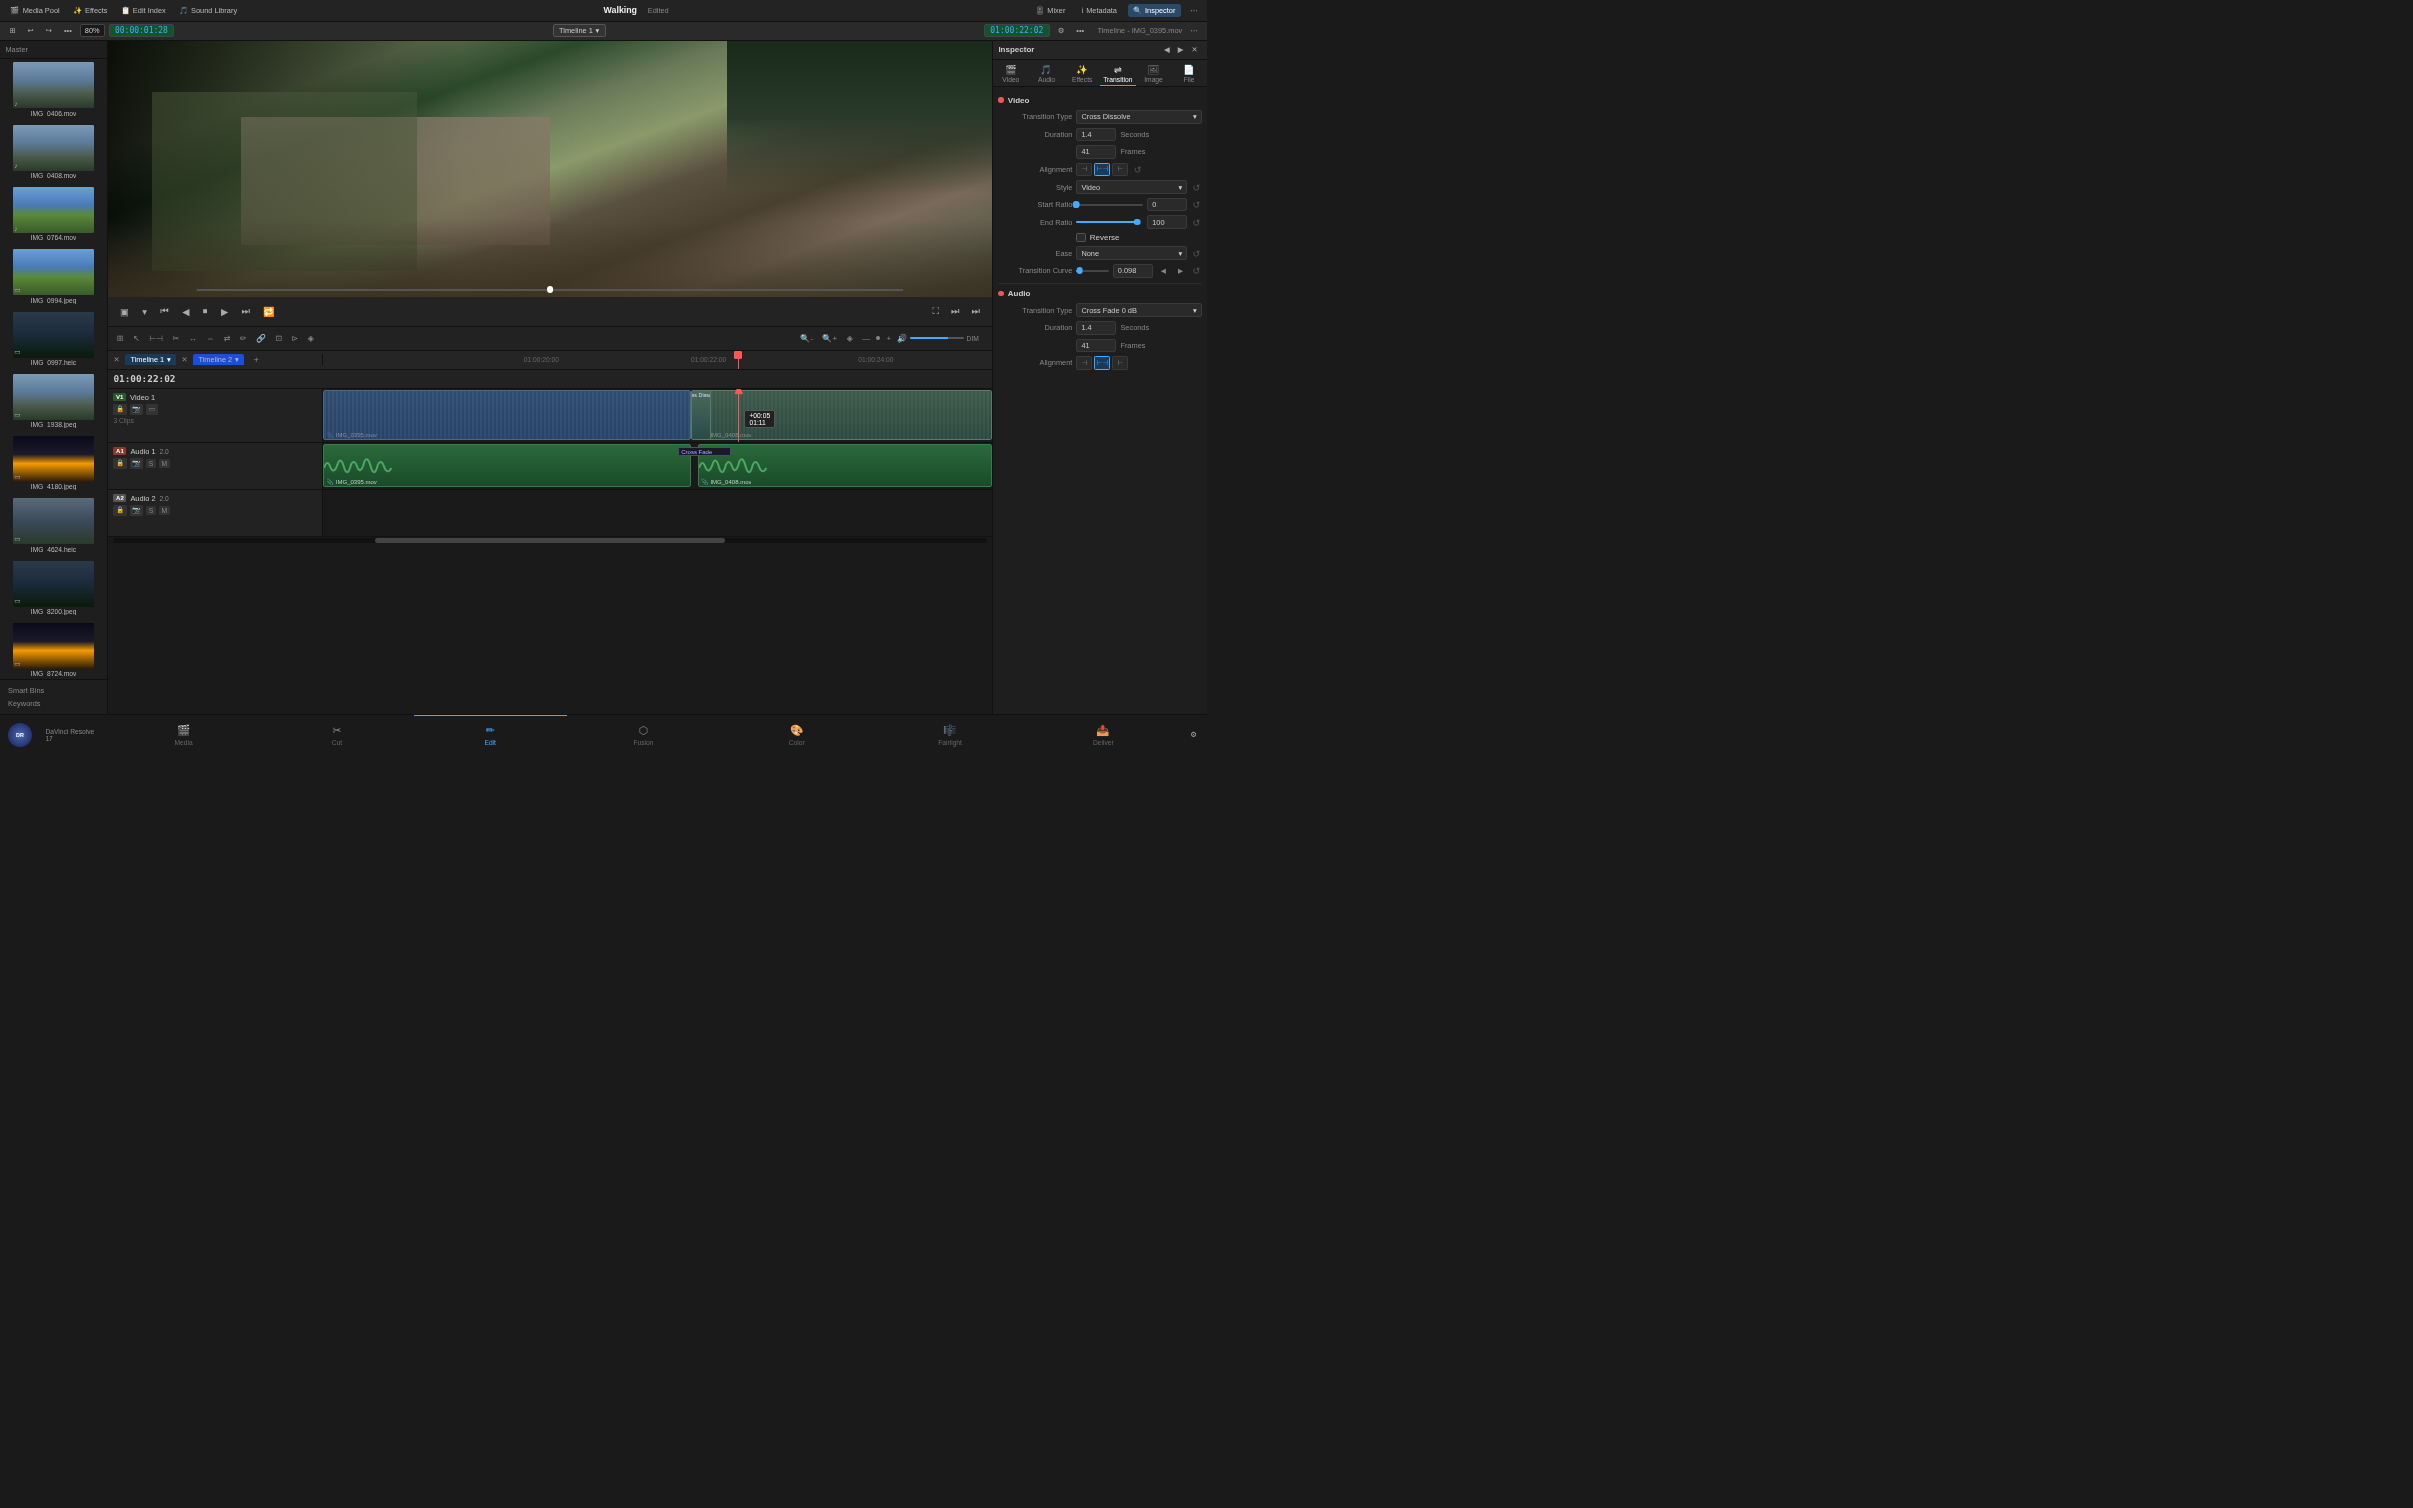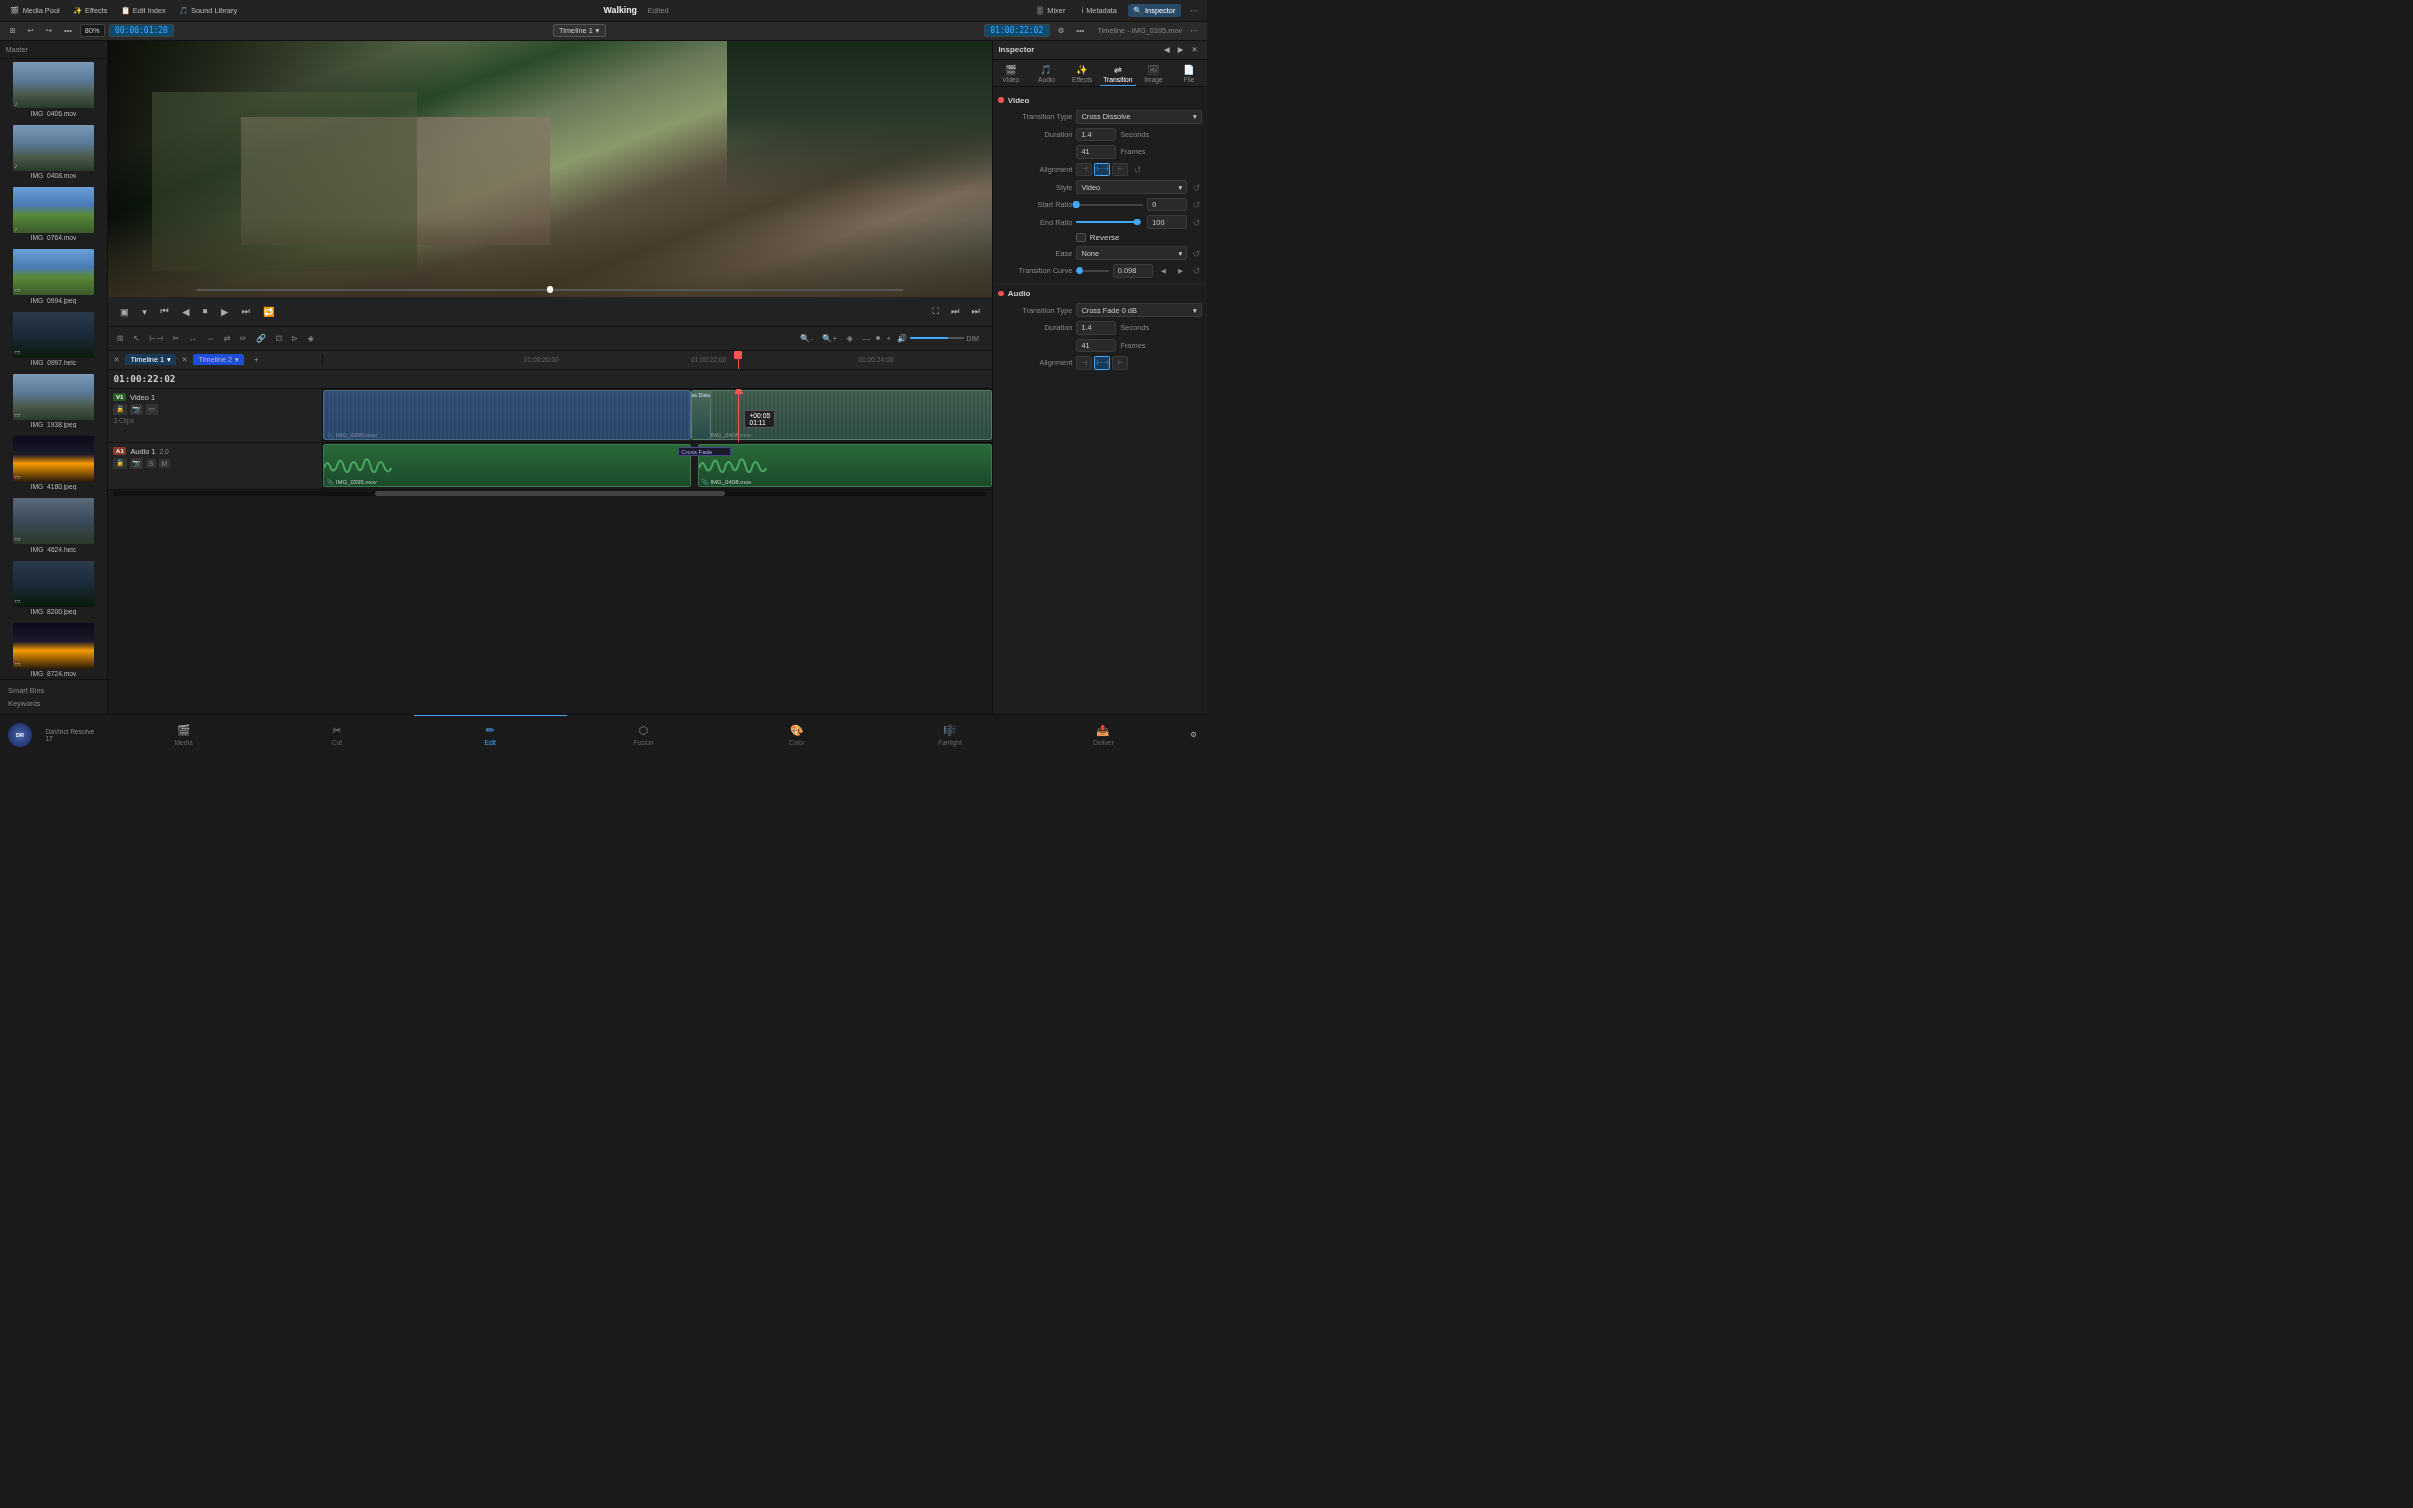--- a/index.html
+++ b/index.html
@@ -72,21 +72,21 @@
     }
     .zoom-display {
       background: #1a1a1a;
       border: 0.7px solid #444;
       border-radius: 2px;
       padding: 0.7px 4px;
       font-size: 7.4px;
       color: #ccc;
     }
     .timecode {
-      background: #0c4a6e;
+      background: #14532d;
       border: 0.7px solid #444;
       border-radius: 2px;
       padding: 0.7px 5.4px;
       font-size: 8px;
       font-family: monospace;
       color: #4af;
     }
     .timeline-selector {
       background: #333;
       border: 0.7px solid #555;
@@ -1046,20 +1046,38 @@
               <div class="waveform-container">
                 <svg width="100%" height="100%" preserveAspectRatio="none" viewBox="0 0 434.469 63">
                   <path d="M0,35 Q5,20 10,35 Q15,45 20,30 Q25,15 30,35 Q35,50 40,30 Q45,20 50,35 Q55,45 60,25 Q65,15 70,35 Q75,50 80,30 Q85,20 90,35 Q95,45 100,35" stroke="rgba(100,220,130,0.6)" stroke-width="2" fill="none" vector-effect="non-scaling-stroke"></path>
                 </svg>
               </div>
               <span class="clip-label">📎 IMG_0408.mov</span>
             </div>
           </div>
         </div>
 
+        <div class="track-row audio">
+          <div class="track-header">
+            <div class="track-label-row">
+              <span class="track-badge a2">A2</span>
+              <span class="track-name">Audio 2</span>
+              <span class="track-num">2.0</span>
+            </div>
+            <div class="track-icons">
+              <button class="track-icon-btn">🔒</button>
+              <button class="track-icon-btn">📷</button>
+              <button class="track-icon-btn">S</button>
+              <button class="track-icon-btn">M</button>
+            </div>
+          </div>
+          <div class="track-content">
+            
+          </div>
+        </div>
 
         <div class="scrollbar-h">
           <div class="scrollbar-thumb"></div>
         </div>
       </div>
     </div>
 
   </div>
 
   <div class="right-panel">

